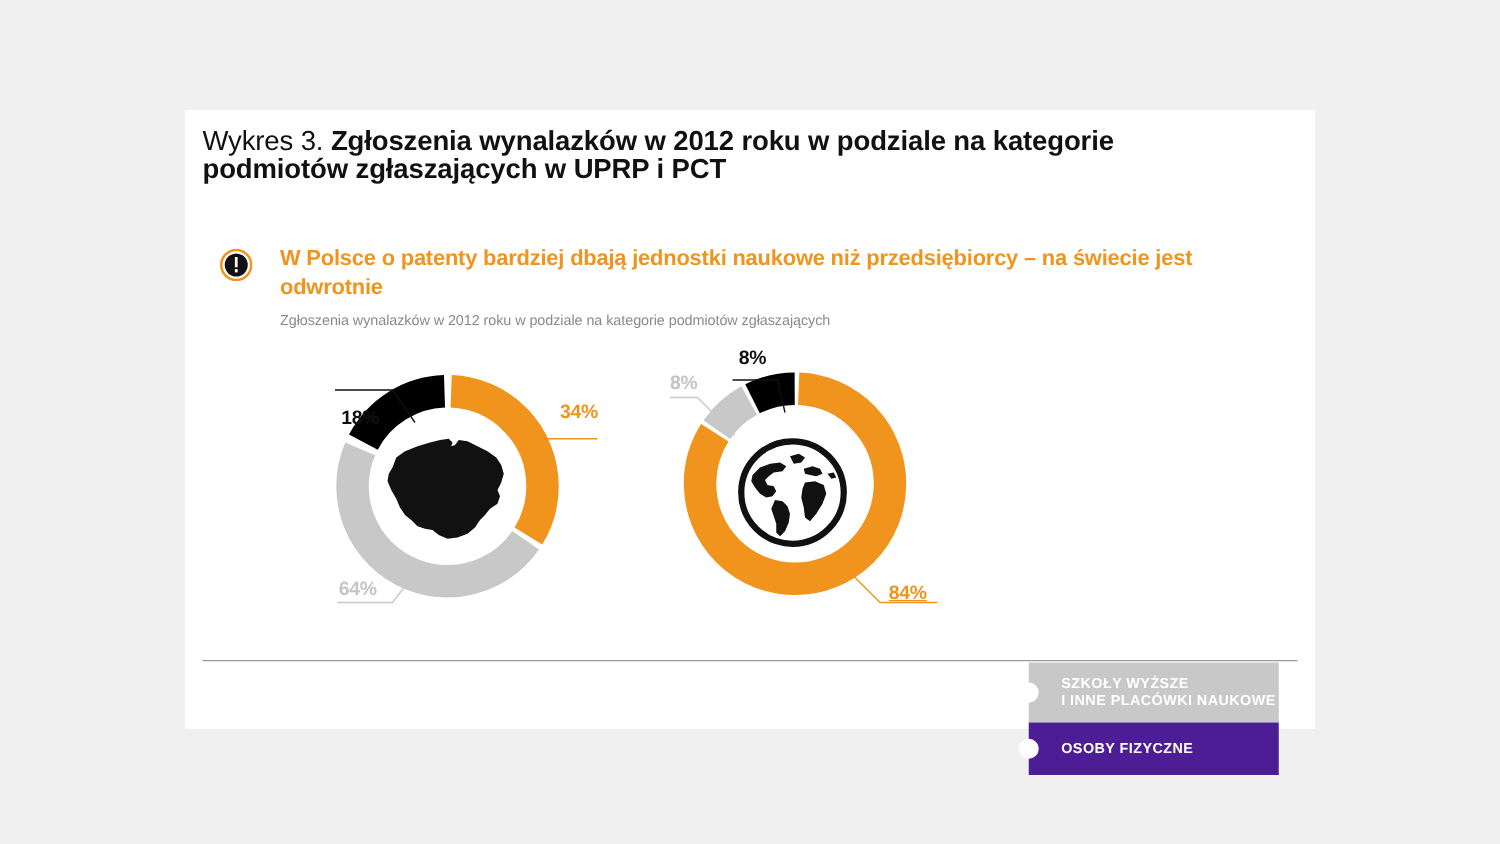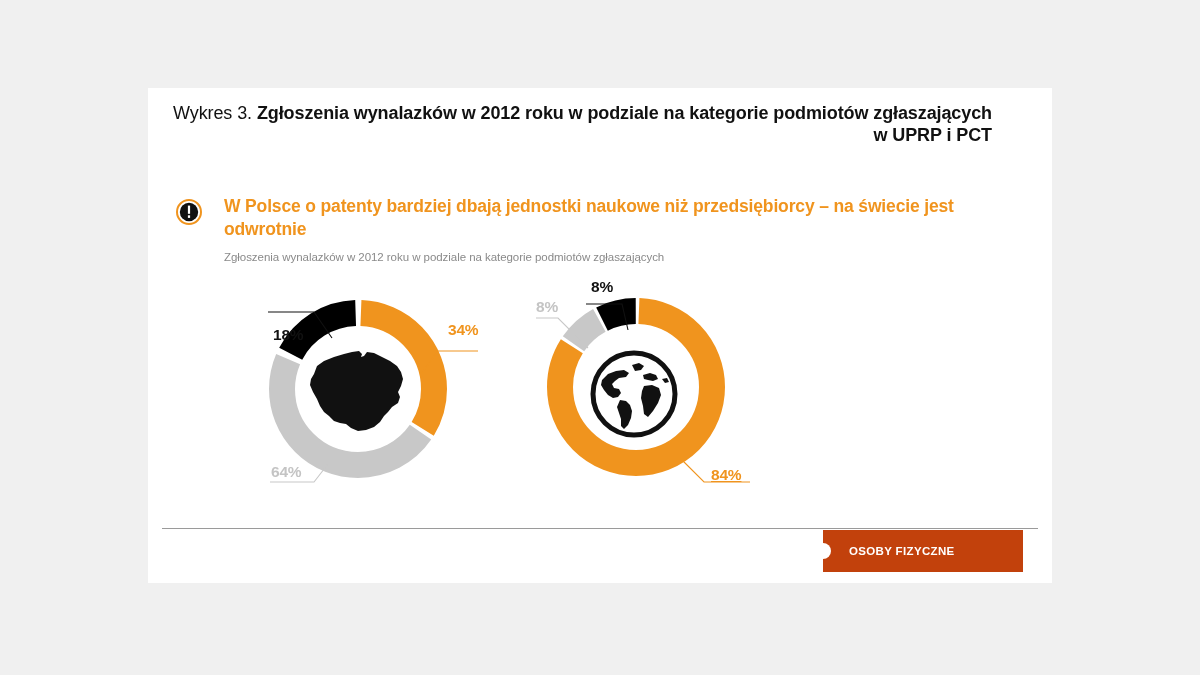--- a/index.html
+++ b/index.html
@@ -28,25 +28,24 @@
     height: 495px;
     background: #ffffff;
   }
 
   
   .fig-caption {
     position: absolute;
     left: 14px;
     top: 14px;
     width: 830px;
-    font-size: 18px;
+    font-size: 22px;
     line-height: 22px;
     color: #111111;
     letter-spacing: -0.1px;
-    text-align: right;
   }
   .fig-caption .fc-label { font-weight: 400; }
   .fig-caption .fc-title { font-weight: 700; }
 
   
   .headline-row {
     position: absolute;
     left: 28px;
     top: 107px;
     width: 820px;
@@ -168,21 +167,21 @@
     background: #f0941e;
     color: #ffffff;
   }
   #legend-academic {
     height: 48px;
     background: #c8c8c8;
     color: #ffffff;
   }
   #legend-individual {
     height: 42px;
-    background: #c2410c;
+    background: #4c1d95;
     color: #ffffff;
   }
 
   
   .source-divider {
     position: absolute;
     left: 14px;
     top: 440px;
     width: 876px;
     height: 1px;
@@ -307,20 +306,27 @@
         <path d="M4,6 L26,6 L56,36" fill="none" stroke="#c8c8c8" stroke-width="1.1"></path>
       </svg>
       <div class="pct gray" id="pct-w-8g">8%</div>
 
       <svg class="leader" style="left:530px; top:172px; width:86px; height:46px;" viewBox="0 0 86 46" aria-hidden="true">
         <path d="M4,10 L26,32 L72,32" fill="none" stroke="#f0941e" stroke-width="1.1"></path>
       </svg>
       <div class="pct orange" id="pct-w-84">84%</div>
 
       <div class="legend">
+        <div class="legend-item" id="legend-academic">
+          <span class="notch"></span>
+          <span style="display:block;">
+            <span style="display:block;">SZKOŁY WYŻSZE</span>
+            <span style="display:block;">I INNE PLACÓWKI NAUKOWE</span>
+          </span>
+        </div>
         <div class="legend-item" id="legend-individual">
           <span class="notch"></span>
           <span>OSOBY FIZYCZNE</span>
         </div>
       </div>
 
     </div>
 
     <div class="source-divider"></div>
 

